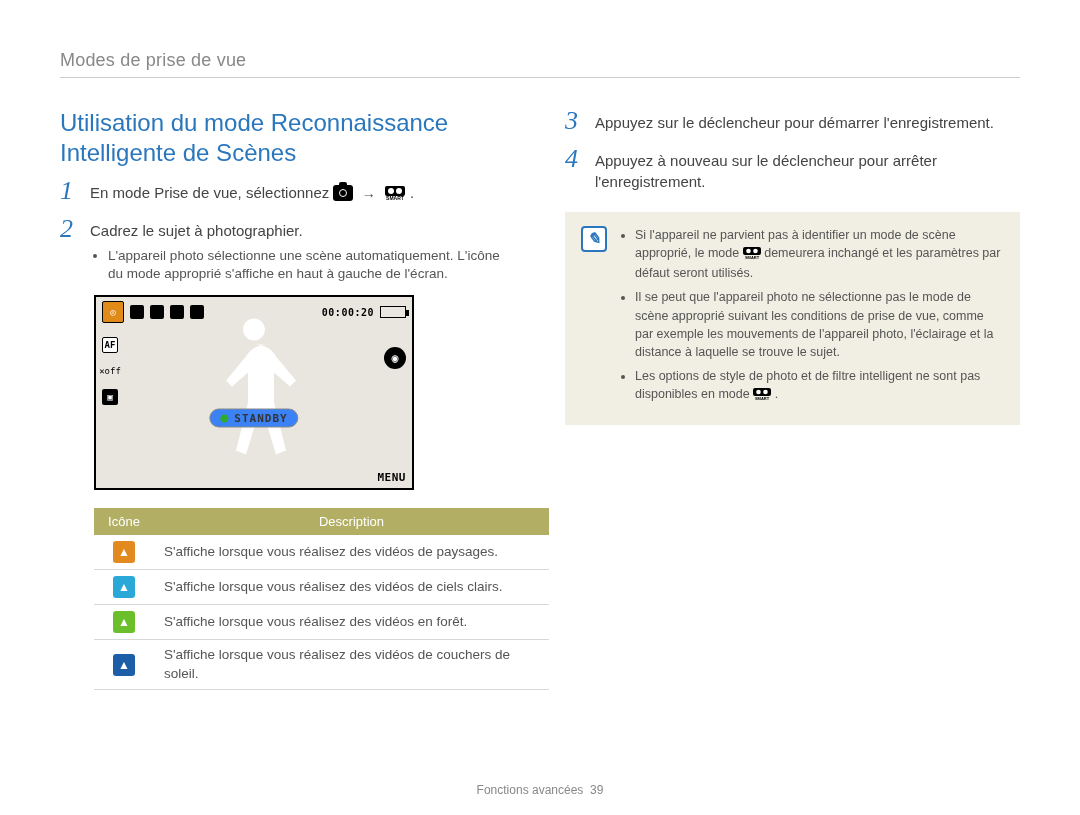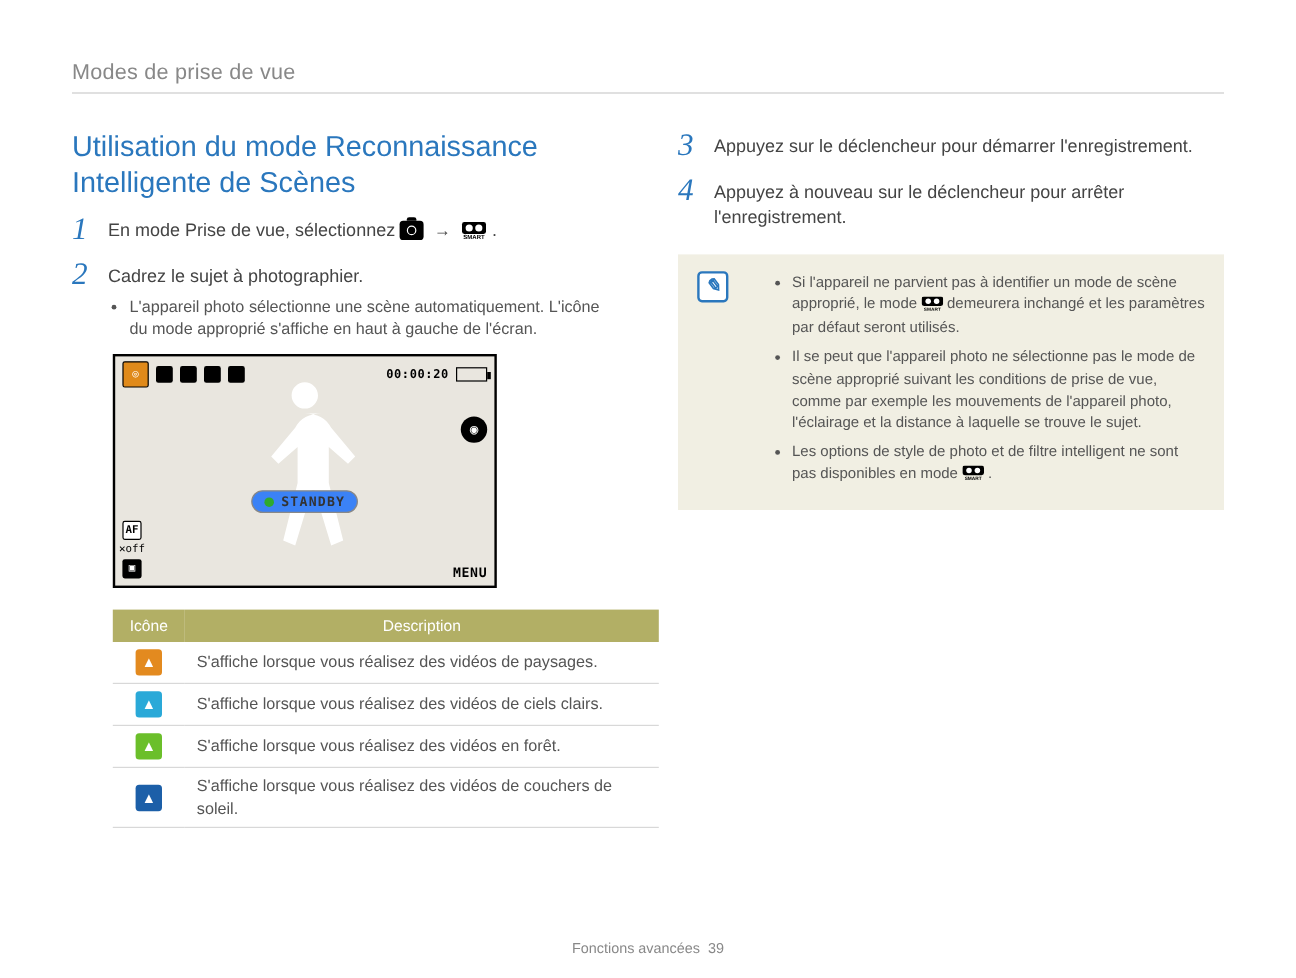--- a/index.html
+++ b/index.html
@@ -107,21 +107,21 @@
   .lcd .topbar .tl { display:flex; gap:6px; align-items:center;}
   .sq { width:16px; height:16px; background:#000; border-radius:2px; display:inline-flex; align-items:center; justify-content:center; color:#fff; font-size:9px;}
   .sq.big { width:22px; height:22px; background:#e08a1a; border:1px solid #000;}
   .sq.mini { width:14px; height:14px; background:#000;}
   .battery {
     width: 26px; height: 12px; border:1px solid #000; position:relative;
   }
   .battery::after{content:""; position:absolute; right:-4px; top:3px; width:3px; height:6px; background:#000;}
   .battery .fill{height:100%; width:60%; background:#000;}
   .lcd .leftbar {
-    position:absolute; top:40px; bottom:6px; left:6px; display:flex; flex-direction:column; justify-content:flex-end;
+    position:absolute; top:40px; bottom:6px; left:6px; display:flex; flex-direction:column; gap:10px;
   }
   .lcd .rightbar {
     position:absolute; top:50px; right:6px; display:flex; flex-direction:column; gap:40px; align-items:center;
   }
   .circle { width:22px; height:22px; border-radius:50%; background:#000; display:flex; align-items:center; justify-content:center; color:#fff; font-size:12px;}
   .menu-lbl { position:absolute; bottom:4px; right:6px; font-weight:bold; font-size:11px; letter-spacing:0.5px;}
   .standby {
     position:absolute; left:50%; top:58%; transform:translate(-50%,-50%);
     background:#3b82f6; border:1px solid #888; border-radius:10px; padding:2px 10px;
     font-size:11px; font-weight:bold; letter-spacing:1px; color:#333;
@@ -179,21 +179,21 @@
     color:#555;
     font-weight:300;
     line-height:1.45;
   }
   .note-icon {
     width:26px; height:26px; min-width:26px; border:2px solid #2a77bd; border-radius:4px;
     color:#2a77bd; display:flex; align-items:center; justify-content:center; font-style:italic; font-weight:bold; font-size:16px;
     background:#fff;
   }
   .note ul{ list-style: disc; padding-left:16px; }
-  .note li{ margin-bottom:6px;margin-left:25px; }
+  .note li{ margin-bottom:6px; }
   .tiny-smart { display:inline-block; vertical-align:-2px; }
 
   
   .footer {
     position:absolute;
     bottom:18px;
     left:0; right:0;
     text-align:center;
     font-size:12px;
     color:#888;

